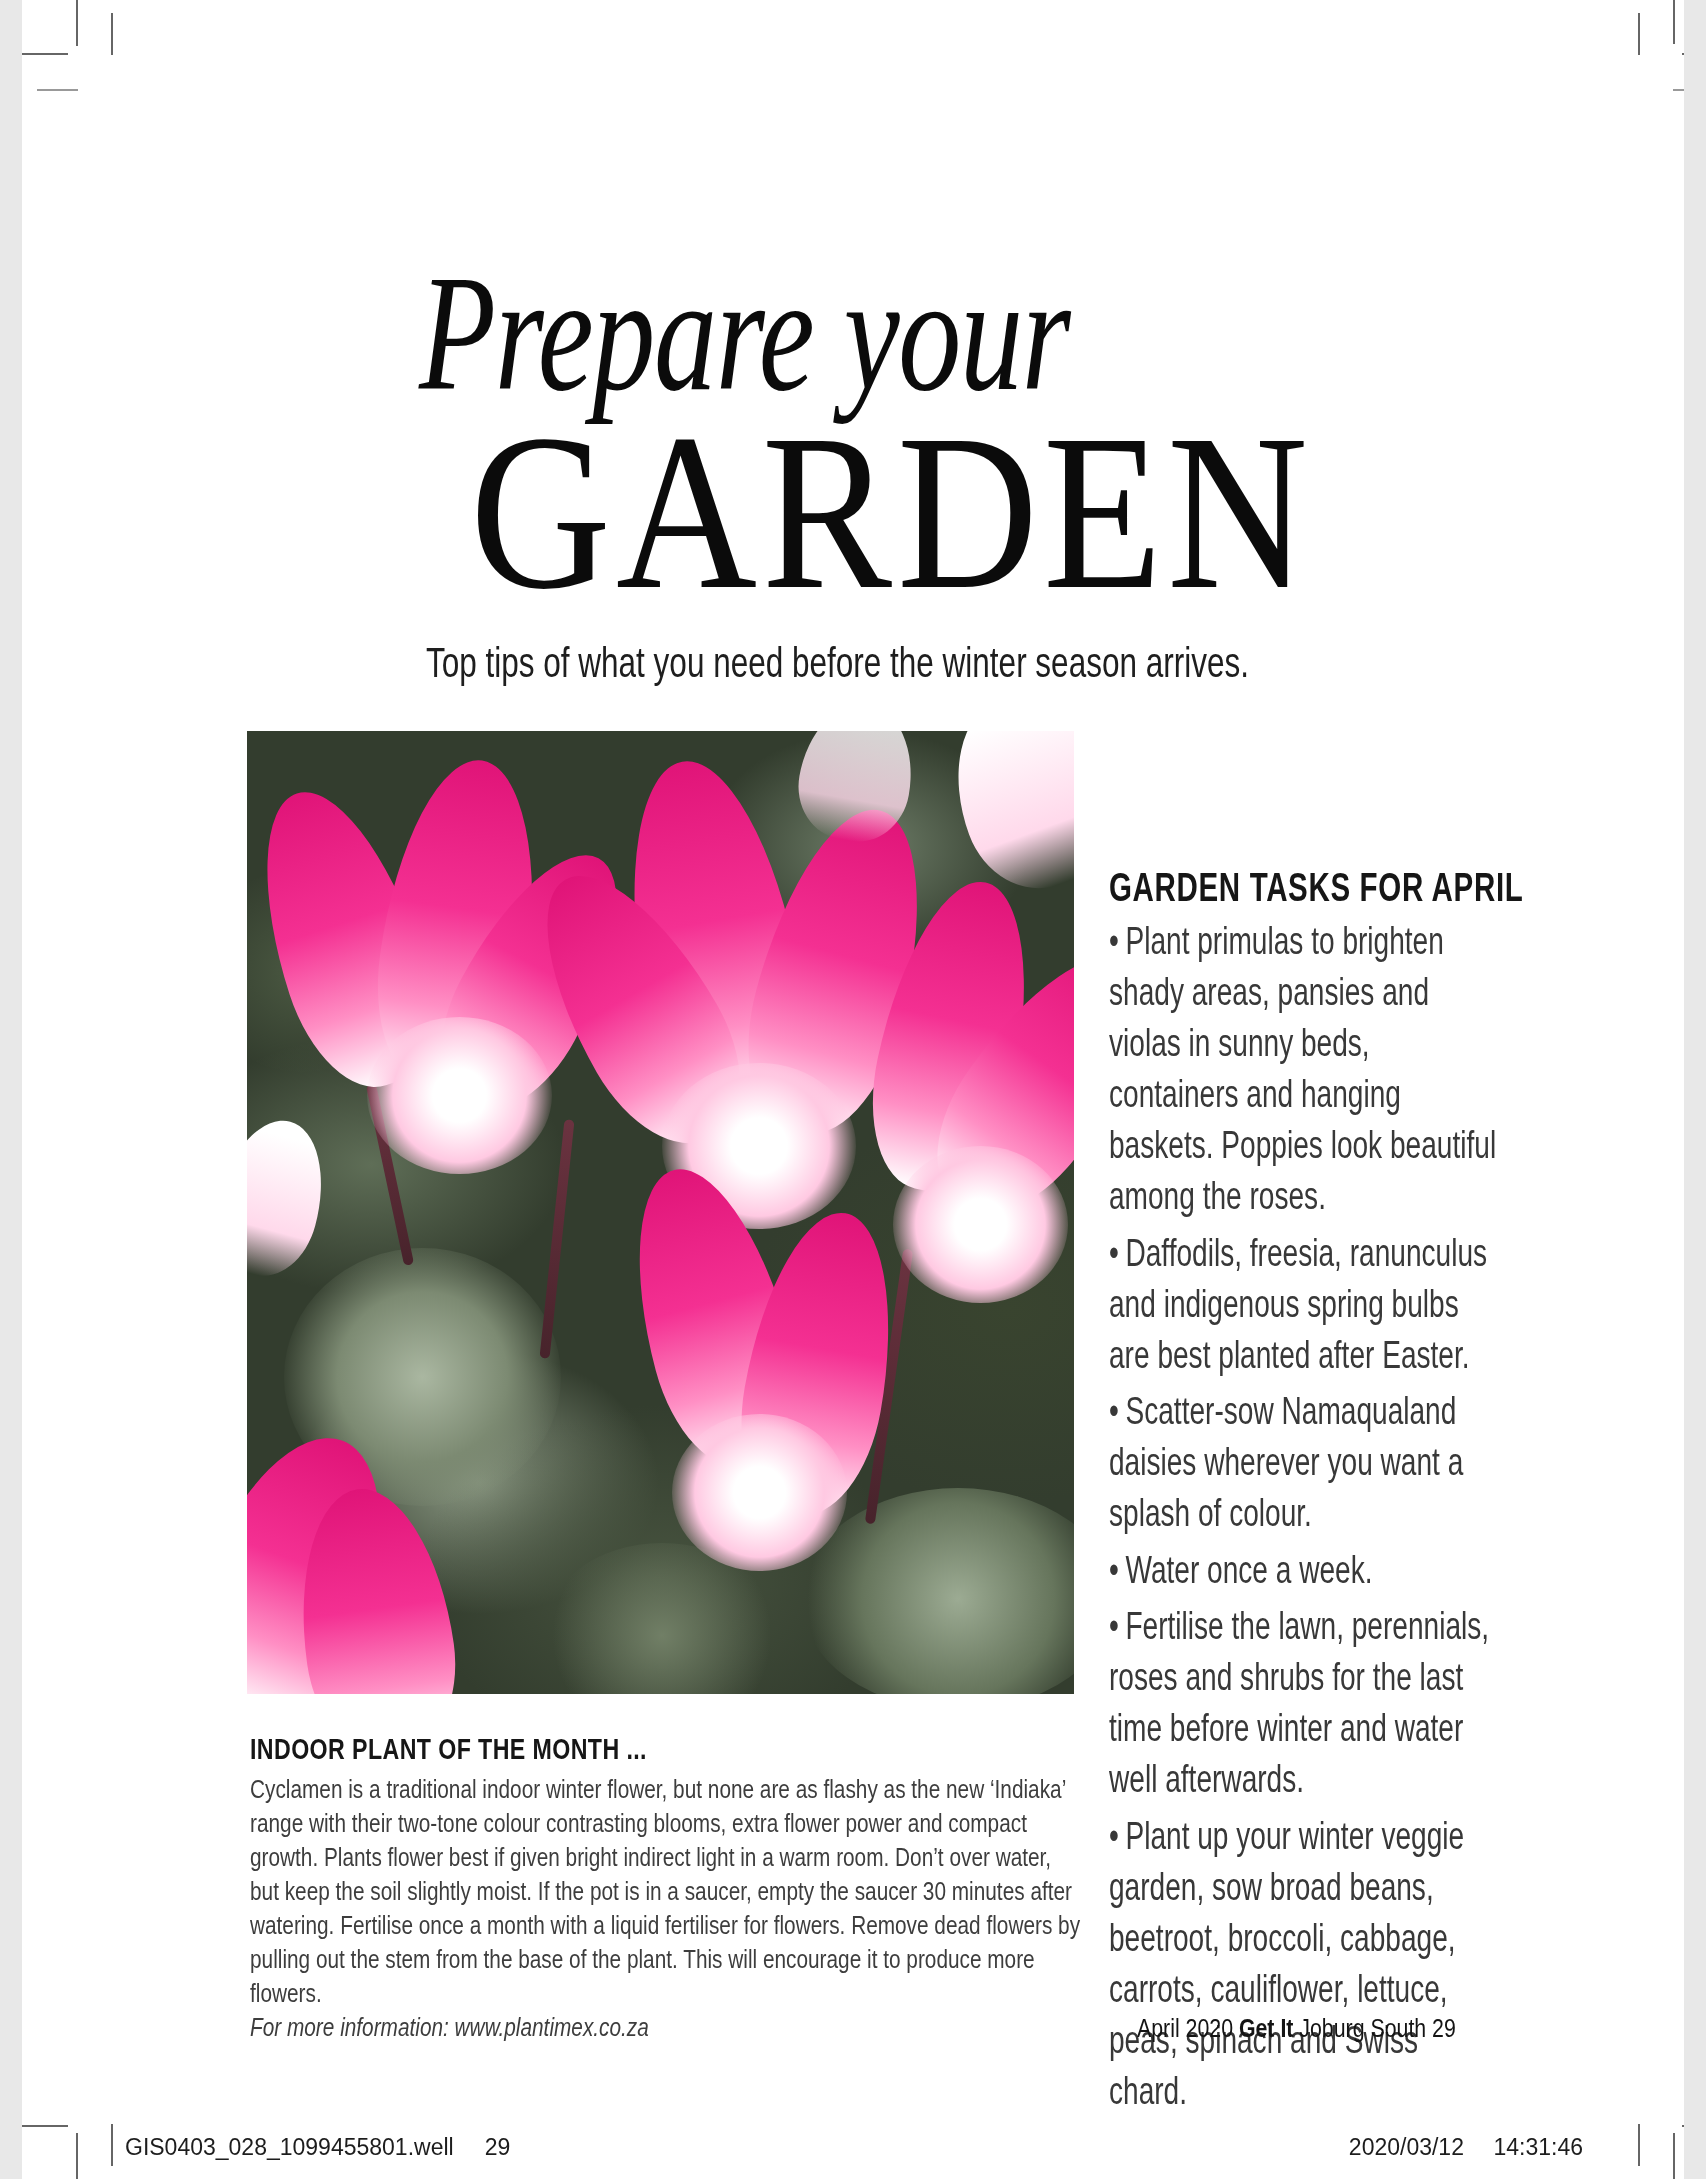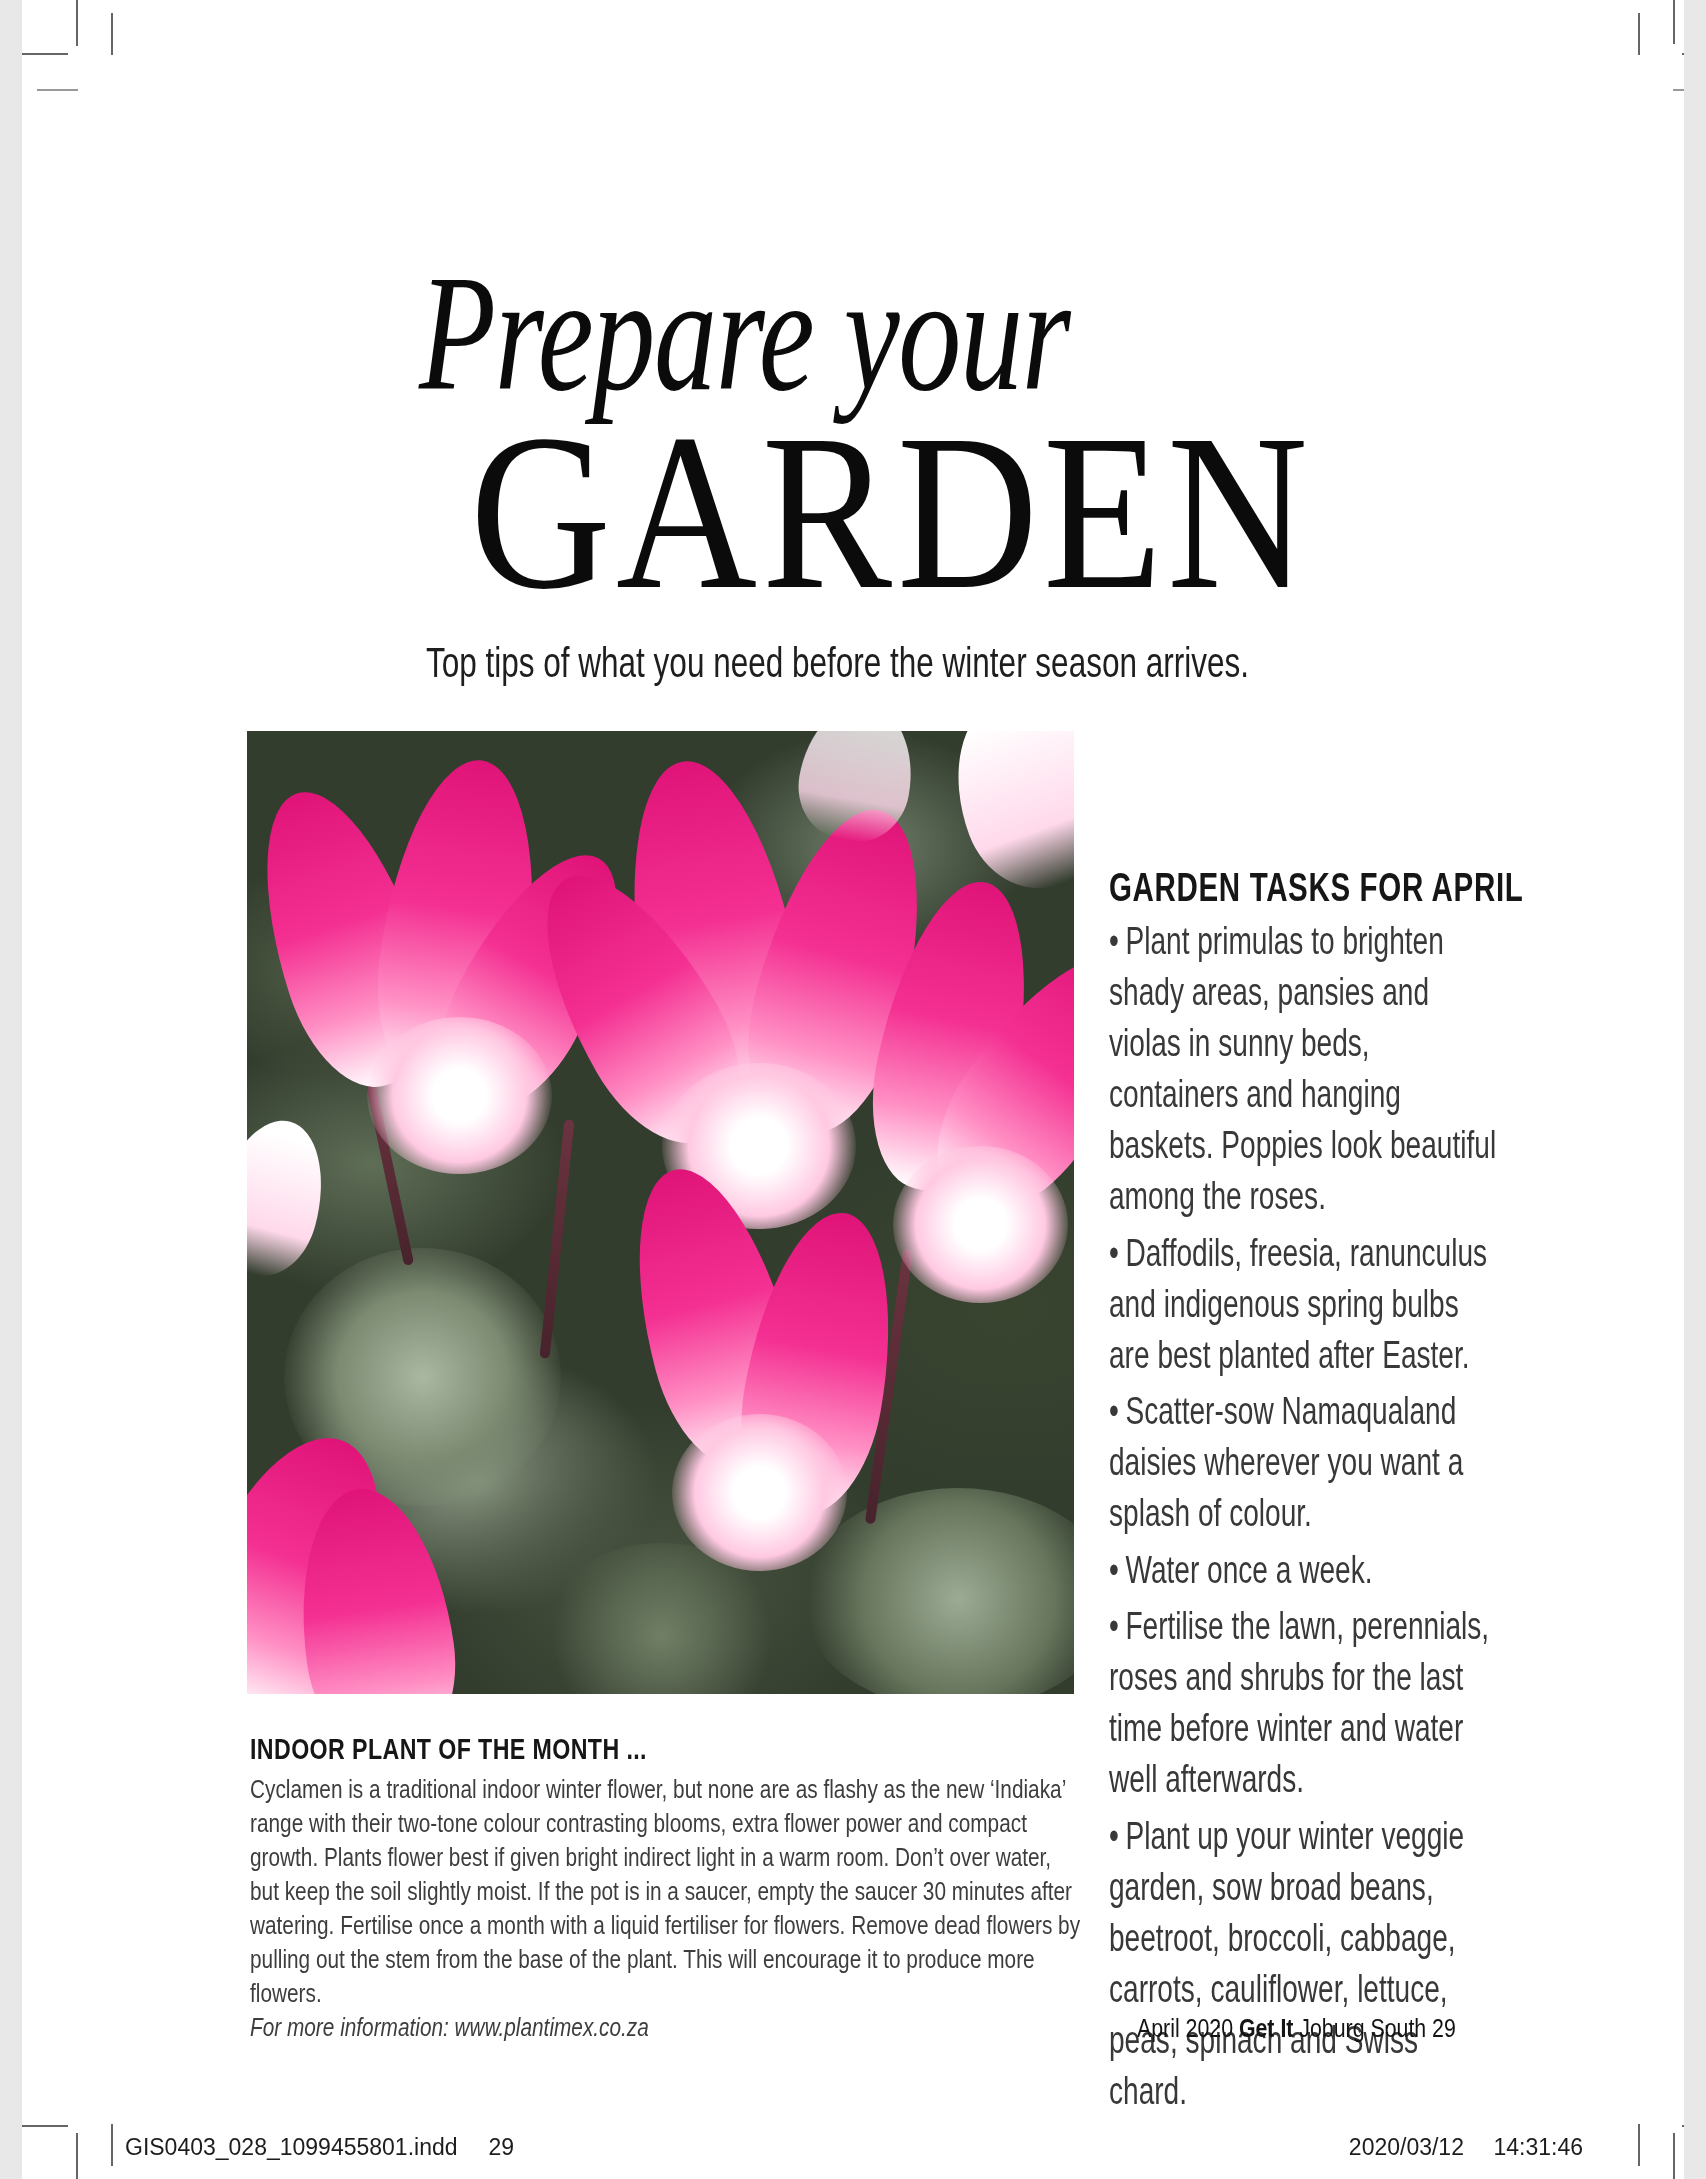--- a/index.html
+++ b/index.html
@@ -173,21 +173,21 @@
   </div>
 
   <div id="footer">
     <span>April 2020</span>
     <span class="b">Get It</span>
     <span>Joburg South</span>
     <span>29</span>
   </div>
 
   <div id="slug-left" class="slug">
-    <span>GIS0403_028_1099455801.indd</span><span class="pageno">29</span>
+    <span>GIS0403_028_1099455801.well</span><span class="pageno">29</span>
   </div>
   <div id="slug-right" class="slug">
     <span>2020/03/12</span>
     <span>14:31:46</span>
   </div>
 
 </div>
 
 
 </body></html>

